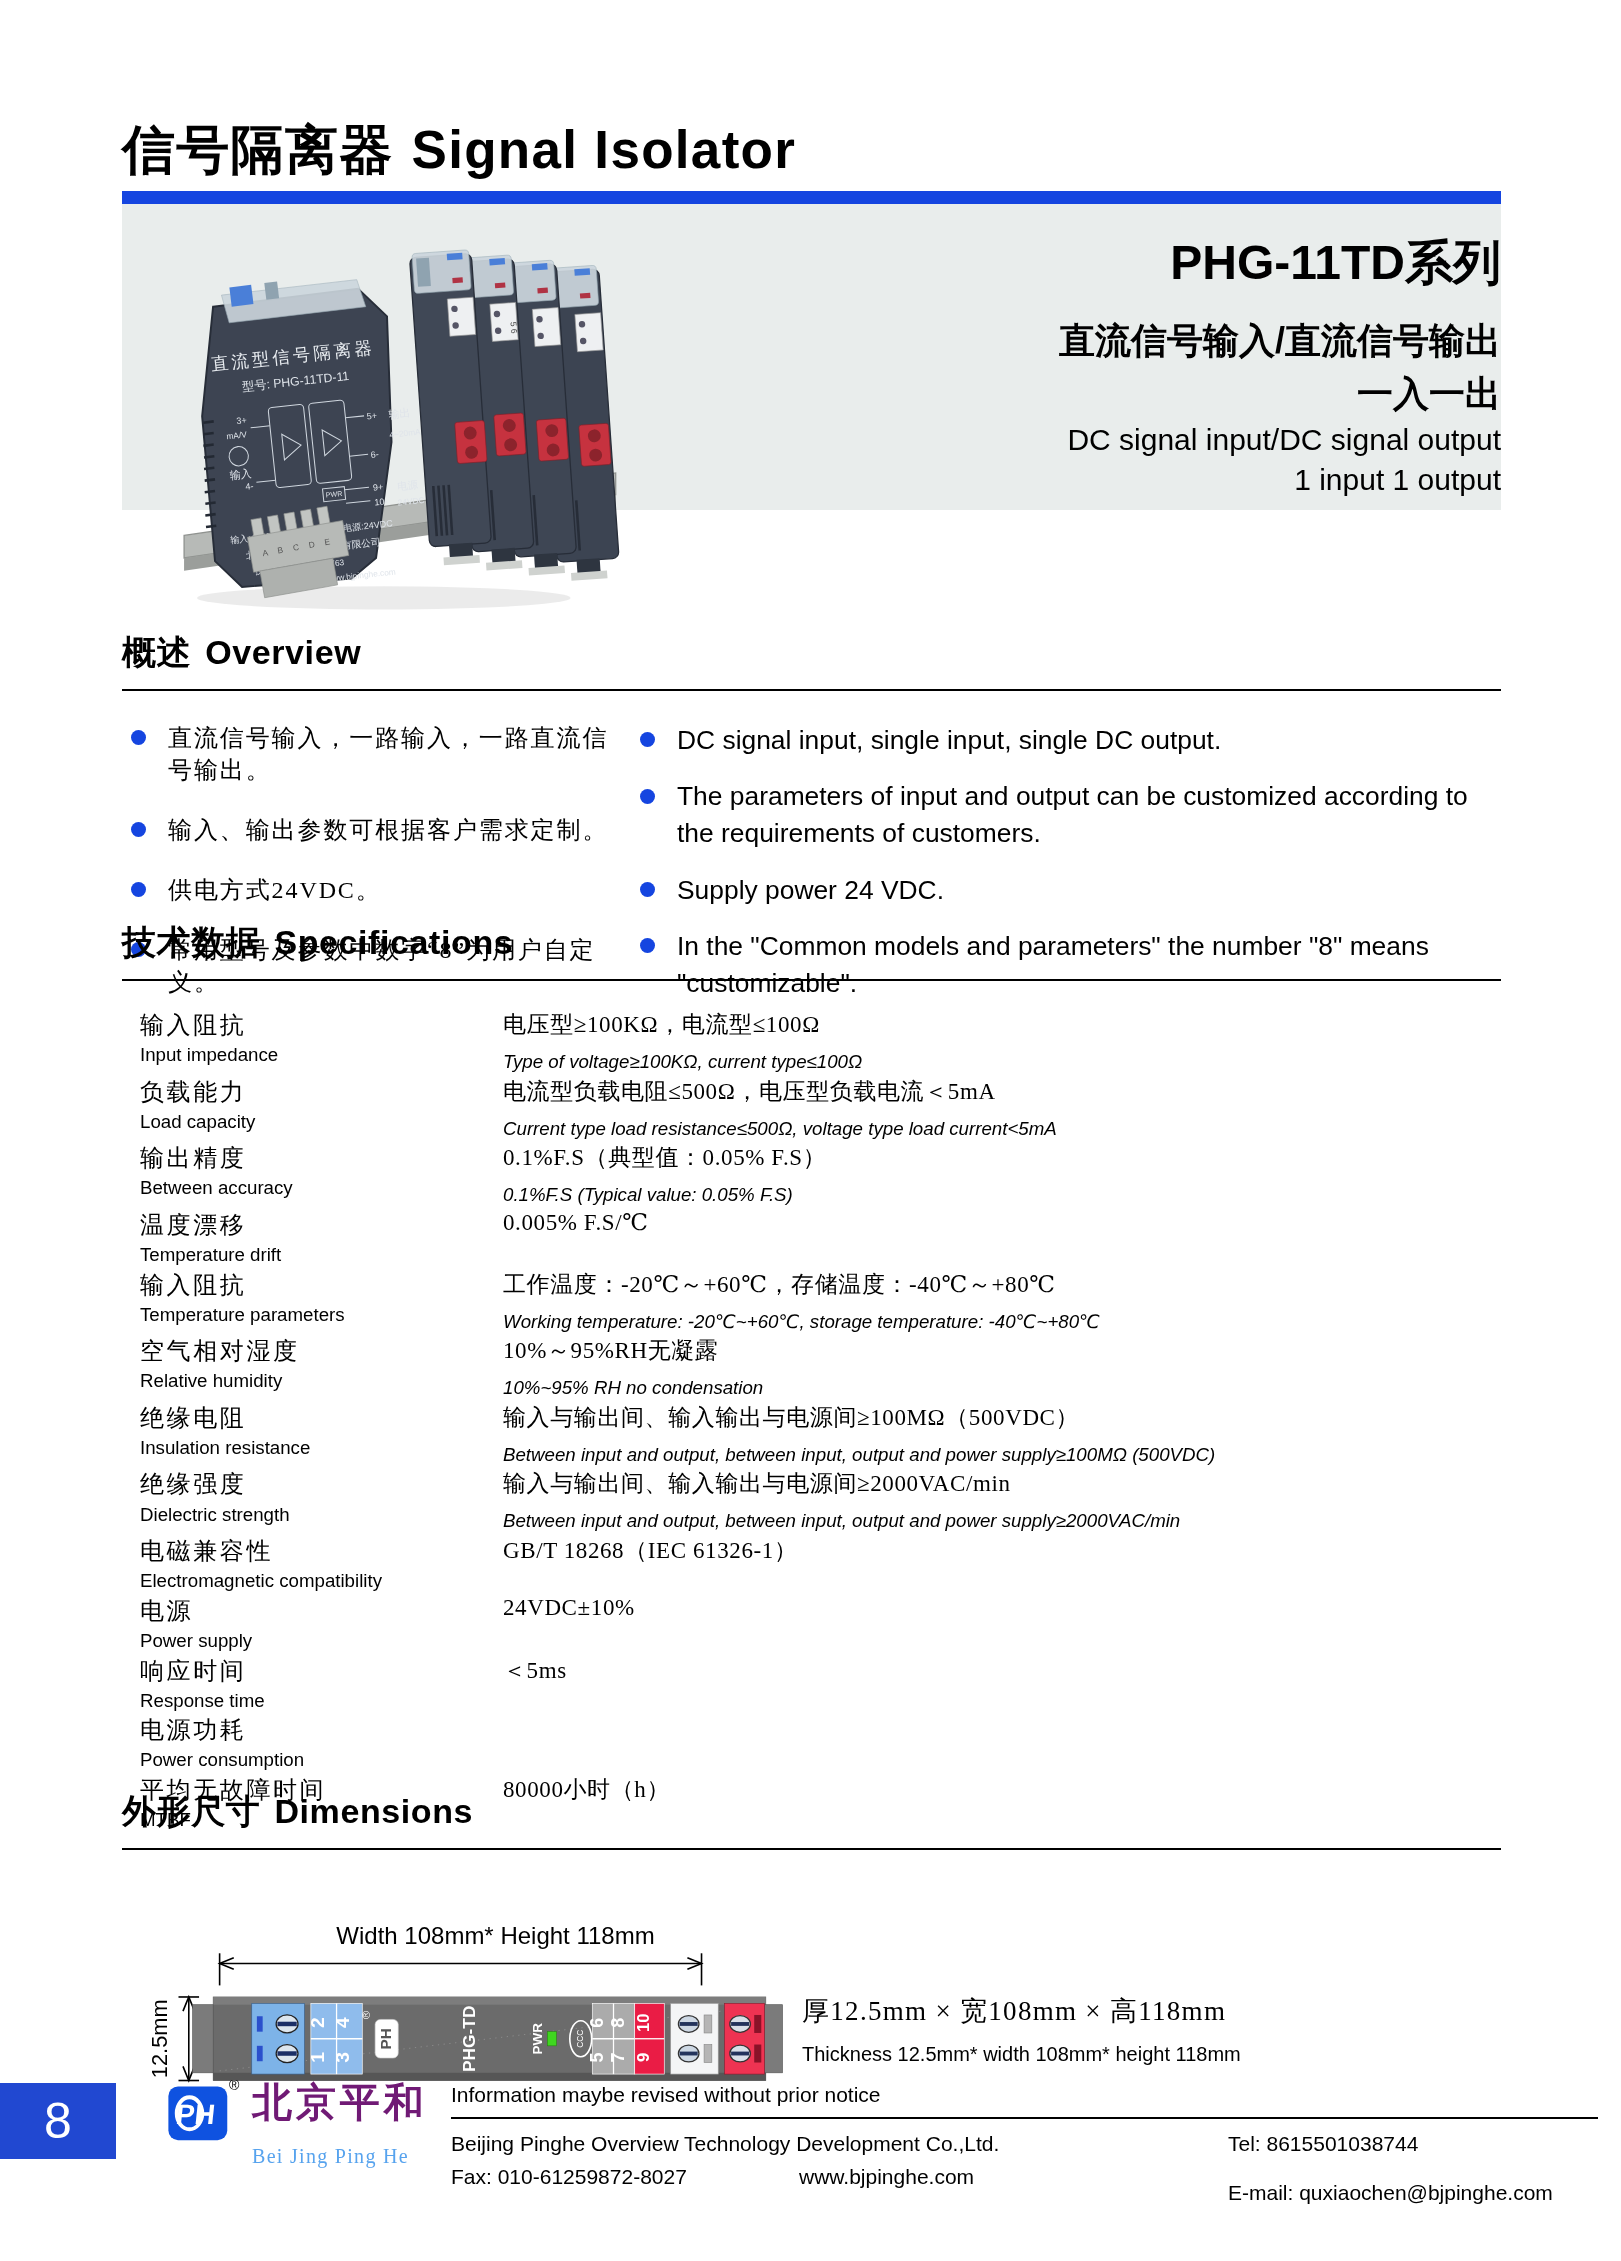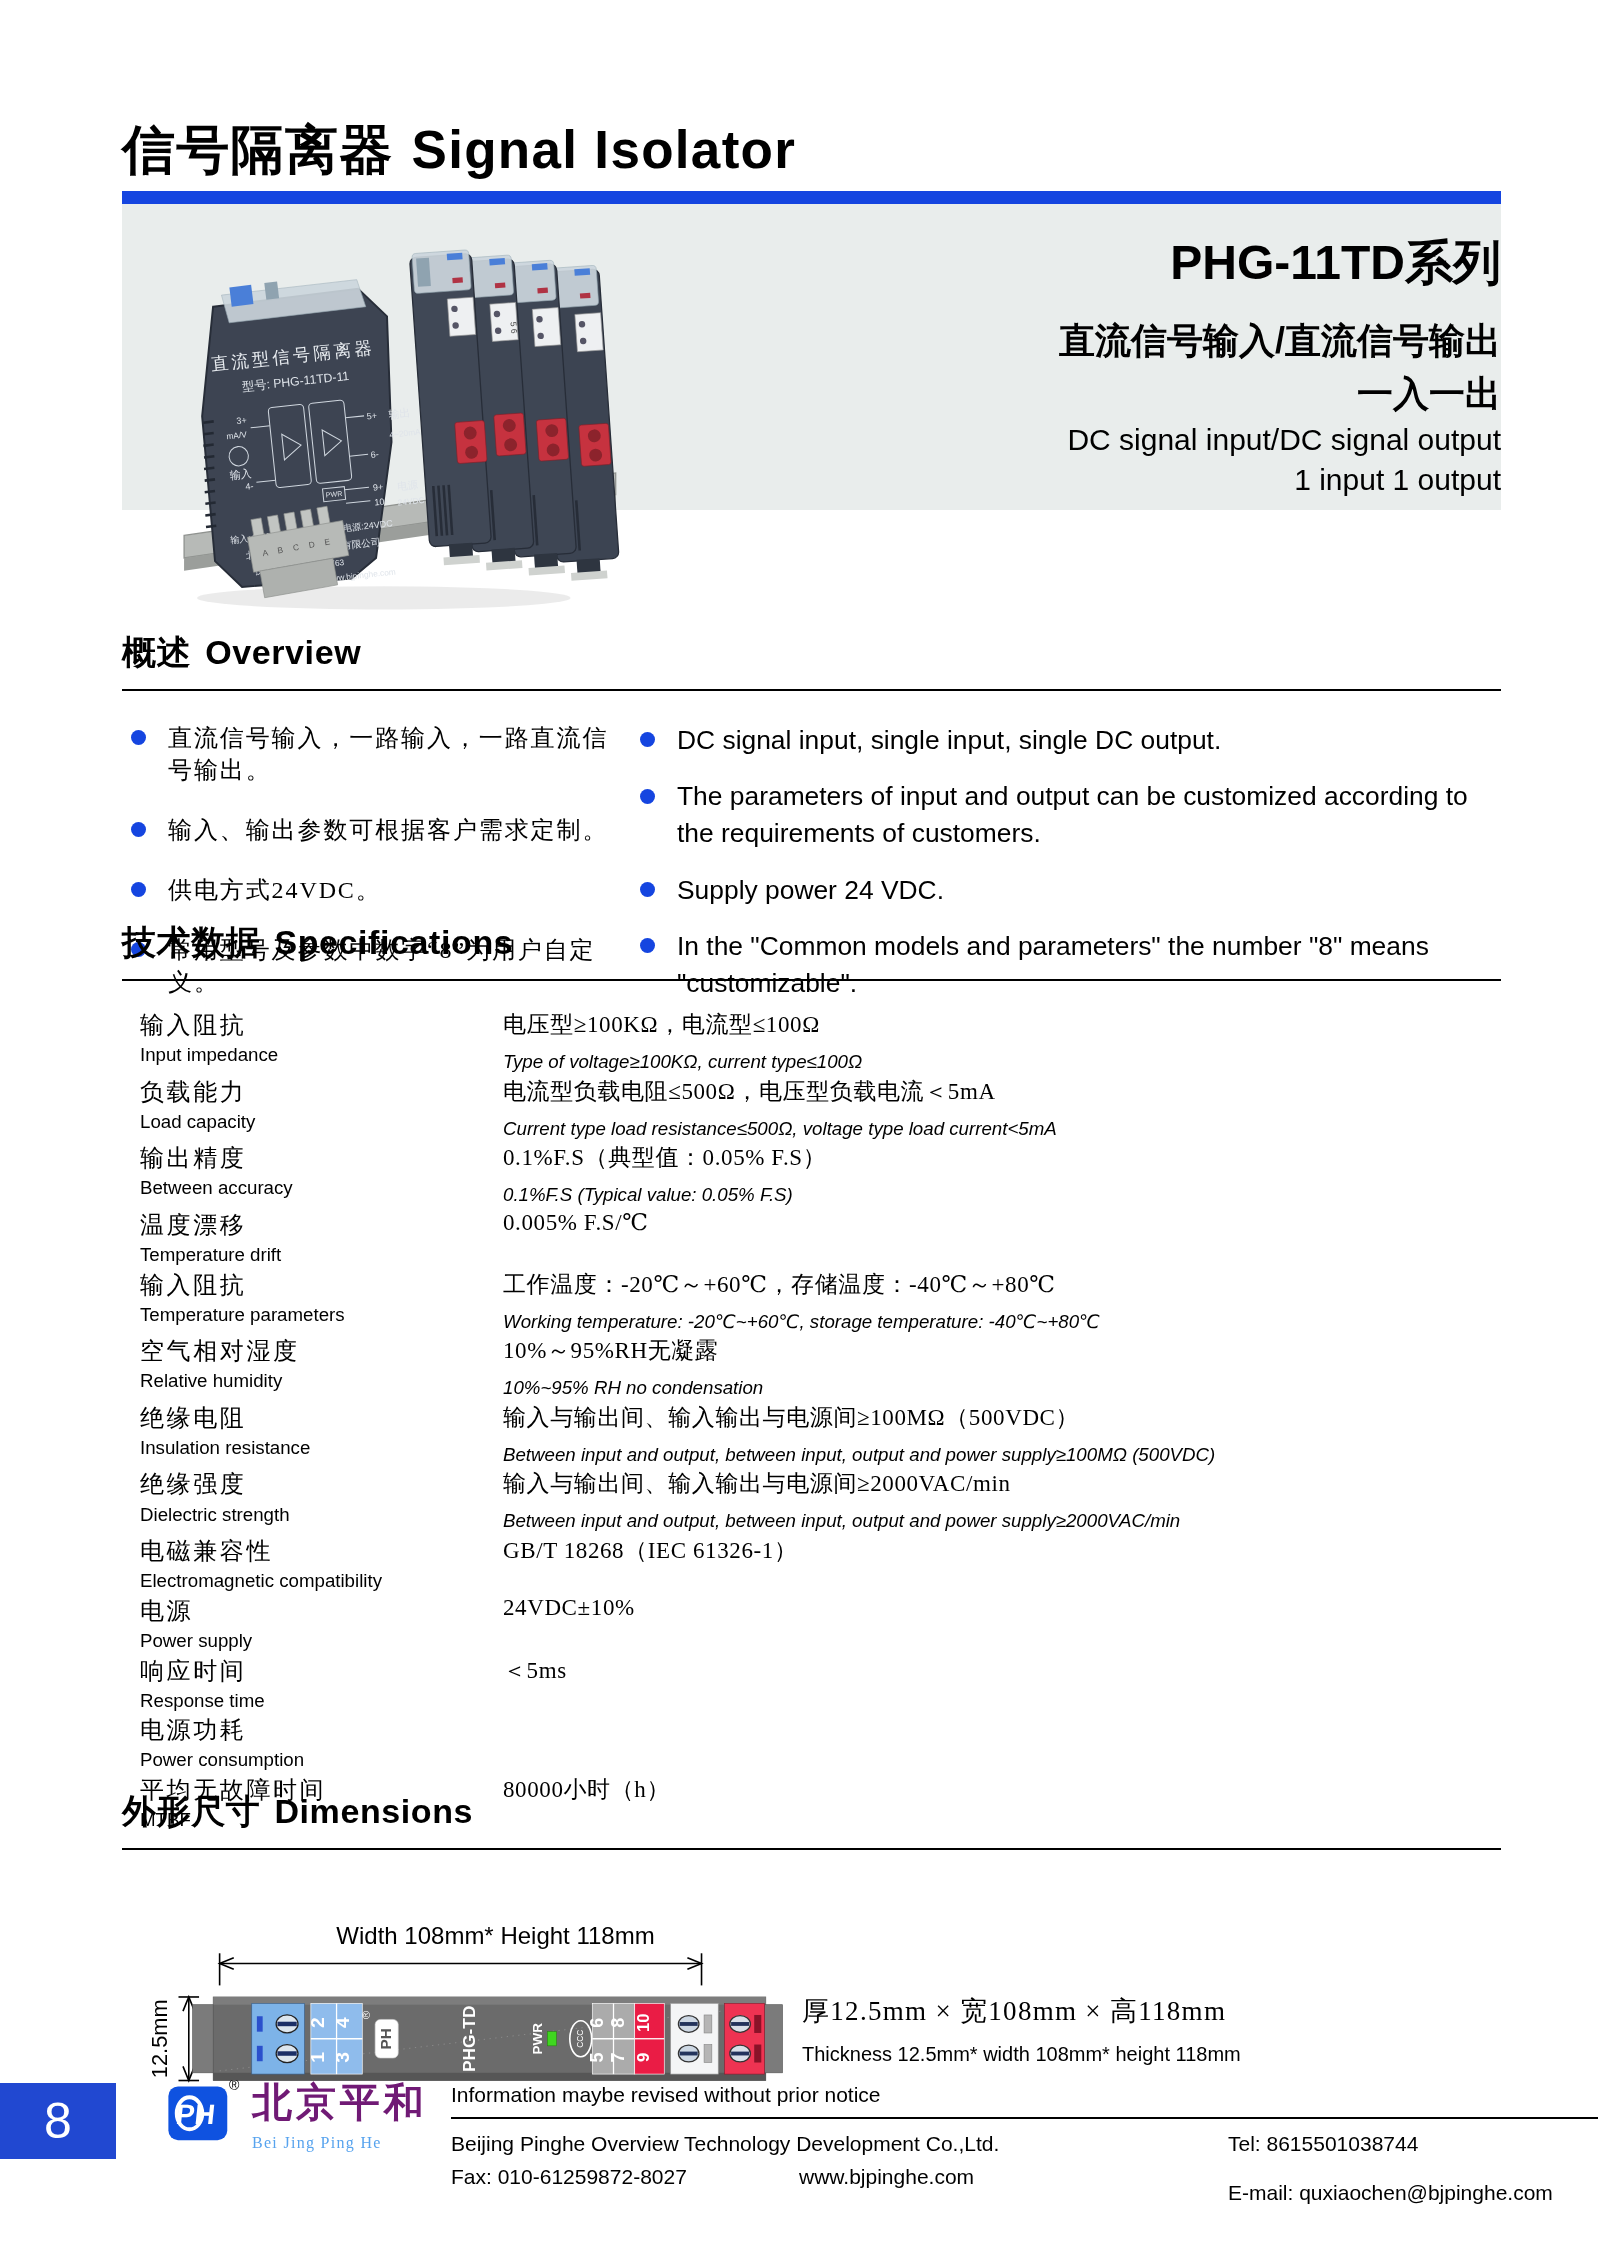--- a/index.html
+++ b/index.html
@@ -57,21 +57,21 @@
   .dim-size-en{font-size:20px;margin-top:14px;}
 
   
   .footer{position:absolute;left:0;top:2080px;width:1622px;height:181px;}
   .page-num{position:absolute;left:0;top:2.6px;width:116px;height:76px;color:#fff;font-size:50px;
             display:flex;align-items:center;justify-content:center;}
   .logo-block{position:absolute;left:168px;top:0;display:flex;align-items:flex-start;}
   .logo-svg{width:75px;height:64px;}
   .logo-text{margin-left:9px;}
   .logo-zh{font-size:40px;font-weight:bold;letter-spacing:3.9px;line-height:45px;}
-  .logo-en{font-size:16px;margin-top:9px;letter-spacing:1.3px;}
+  .logo-en{font-size:20px;margin-top:20px;letter-spacing:1.3px;}
   .footer-info{position:absolute;left:451px;top:2.6px;right:24.5px;}
   .notice{font-size:21px;padding-bottom:10.3px;border-bottom:2.6px solid #000;}
   .info-grid{display:flex;margin-top:13px;}
   .info-left{width:777px;flex-shrink:0;}
   .company{font-size:21px;margin-bottom:9px;}
   .fax-row{display:flex;font-size:21px;}
   .fax{width:348px;flex-shrink:0;}
   .info-right{font-size:21px;}
   .info-right .tel{margin-bottom:25px;}
 </style>

